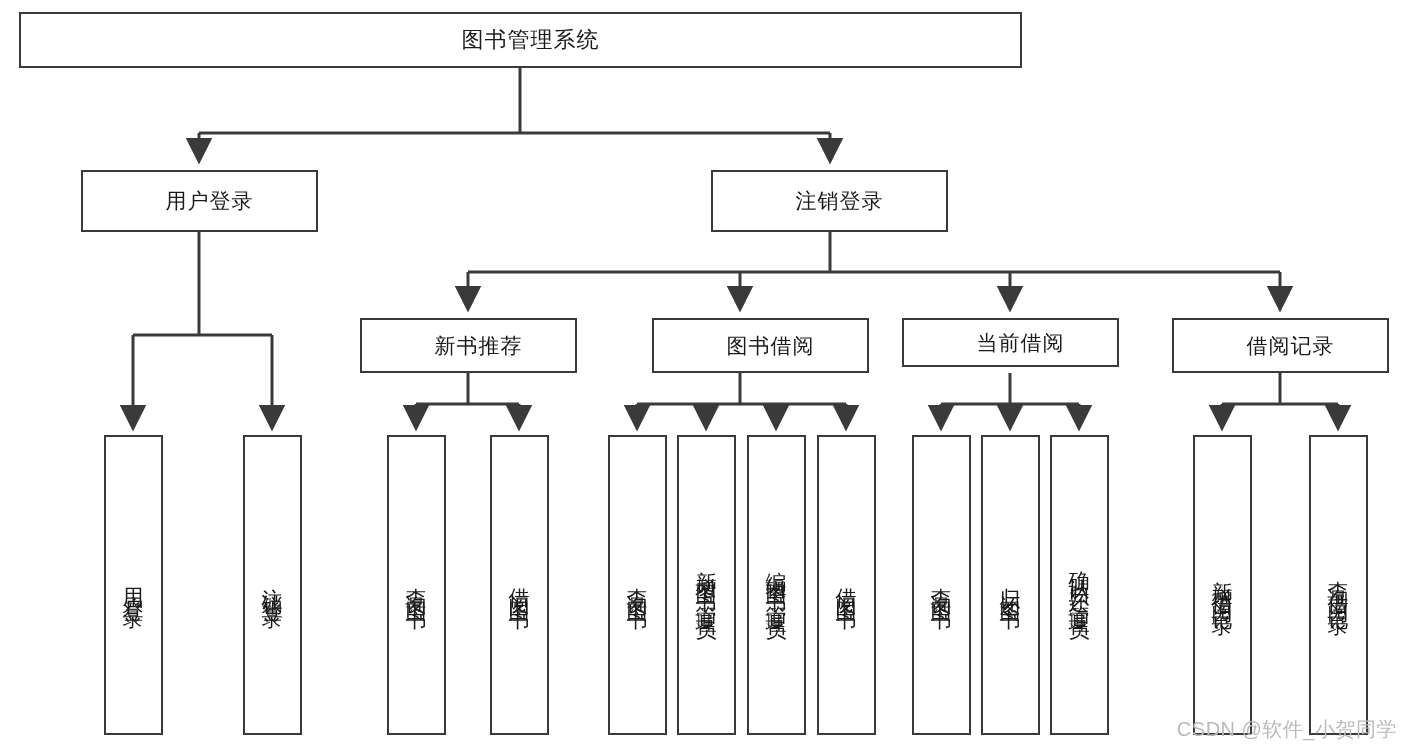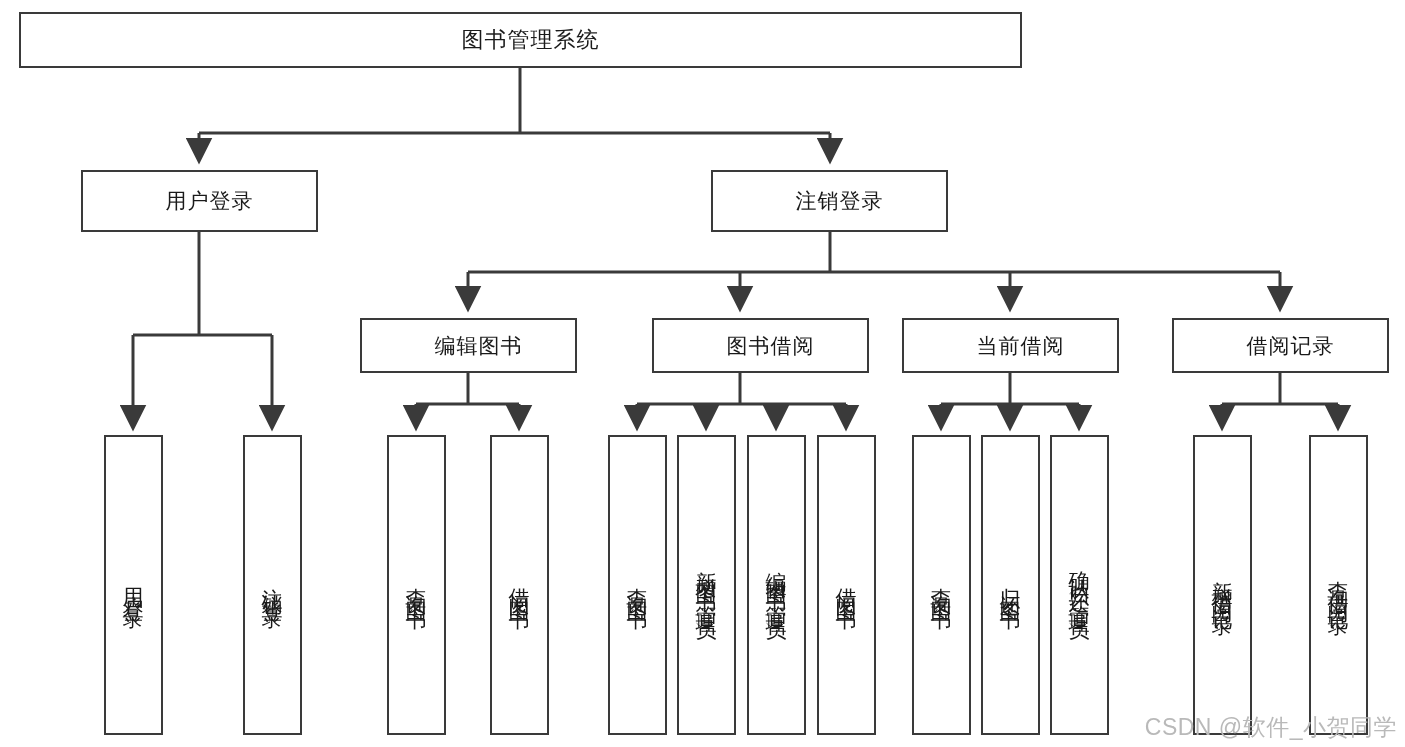--- a/index.html
+++ b/index.html
@@ -50,21 +50,21 @@
     font-size: 21px;
     letter-spacing: 7px;
     line-height: 1;
     padding: 6px 0;
     text-indent: 0;
   }
   .watermark {
     position: absolute;
     right: 8px;
     bottom: 4px;
-    font-size: 23px;
+    font-size: 20px;
     color: #b9b9b9;
     white-space: nowrap;
     letter-spacing: 0.5px;
   }
 </style>
 </head>
 <body>
 
 <div id="canvas">
 
@@ -116,23 +116,23 @@
       <path d="M 1222 404 L 1222 427" marker-end="url(#arrow)"></path>
       <path d="M 1338 404 L 1338 427" marker-end="url(#arrow)"></path>
     </g>
   </svg>
 
   <div class="node h root" style="left:19px; top:12px; width:1003px; height:56px;">图书管理系统</div>
 
   <div class="node h" style="left:81px; top:170px; width:237px; height:62px;">用户登录</div>
   <div class="node h" style="left:711px; top:170px; width:237px; height:62px;">注销登录</div>
 
-  <div class="node h" style="left:360px; top:318px; width:217px; height:55px;">编辑图书</div>
+  <div class="node h" style="left:360px; top:318px; width:217px; height:55px;">新书推荐</div>
   <div class="node h" style="left:652px; top:318px; width:217px; height:55px;">图书借阅</div>
-  <div class="node h" style="left:902px; top:318px; width:217px; height:55px;">当前借阅</div>
+  <div class="node h" style="left:902px; top:318px; width:217px; height:49px;">当前借阅</div>
   <div class="node h" style="left:1172px; top:318px; width:217px; height:55px;">借阅记录</div>
 
   <div class="node v" style="left:104px; top:435px; width:59px; height:300px;">用户登录</div>
   <div class="node v" style="left:243px; top:435px; width:59px; height:300px;">注销登录</div>
 
   <div class="node v" style="left:387px; top:435px; width:59px; height:300px;">查询图书</div>
   <div class="node v" style="left:490px; top:435px; width:59px; height:300px;">借阅图书</div>
 
   <div class="node v" style="left:608px; top:435px; width:59px; height:300px;">查询图书</div>
   <div class="node v" style="left:677px; top:435px; width:59px; height:300px;">新增图书（管理员）</div>

